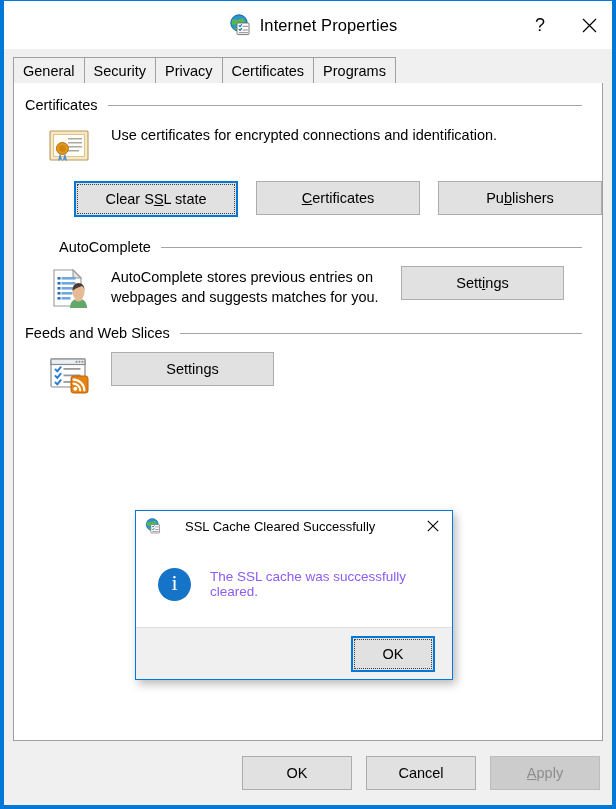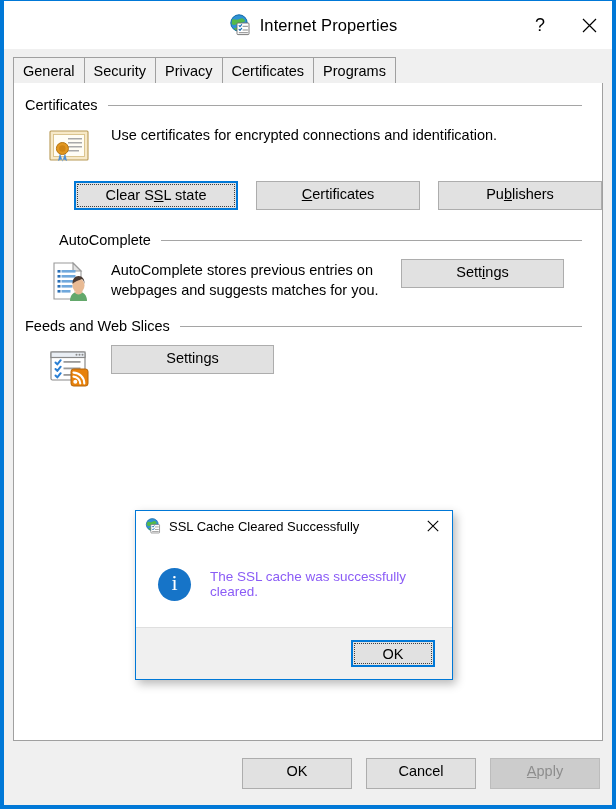--- a/index.html
+++ b/index.html
@@ -169,25 +169,25 @@
   }
 
   
   .btn {
     background: #e1e1e1;
     border: 1px solid #adadad;
     font-family: "Liberation Sans", sans-serif;
     font-size: 14.5px;
     color: #000;
     display: inline-flex;
-    align-items: flex-start;
+    align-items: center;
     justify-content: center;
     box-sizing: border-box;
     cursor: default;
-    padding: 4px;
+    padding: 16px;
   }
   .btn.focused {
     border: 2px solid #0078d7;
     background: #e1e1e1;
     position: relative;
   }
   .btn.focused::after {
     content: "";
     position: absolute;
     left: 1px; top: 1px; right: 1px; bottom: 1px;
@@ -238,20 +238,21 @@
     flex-direction: column;
     z-index: 50;
   }
   .modal-title {
     height: 30px;
     min-height: 30px;
     display: flex;
     align-items: center;
     background: #ffffff;
     position: relative;
+    gap: 16px;
   }
   .modal-title .micon {
     width: 16px; height: 16px;
     margin-left: 9px; margin-right: 8px;
     position: relative;
     flex: none;
   }
   .modal-title .mtext {
     font-size: 13px;
     color: #000;

